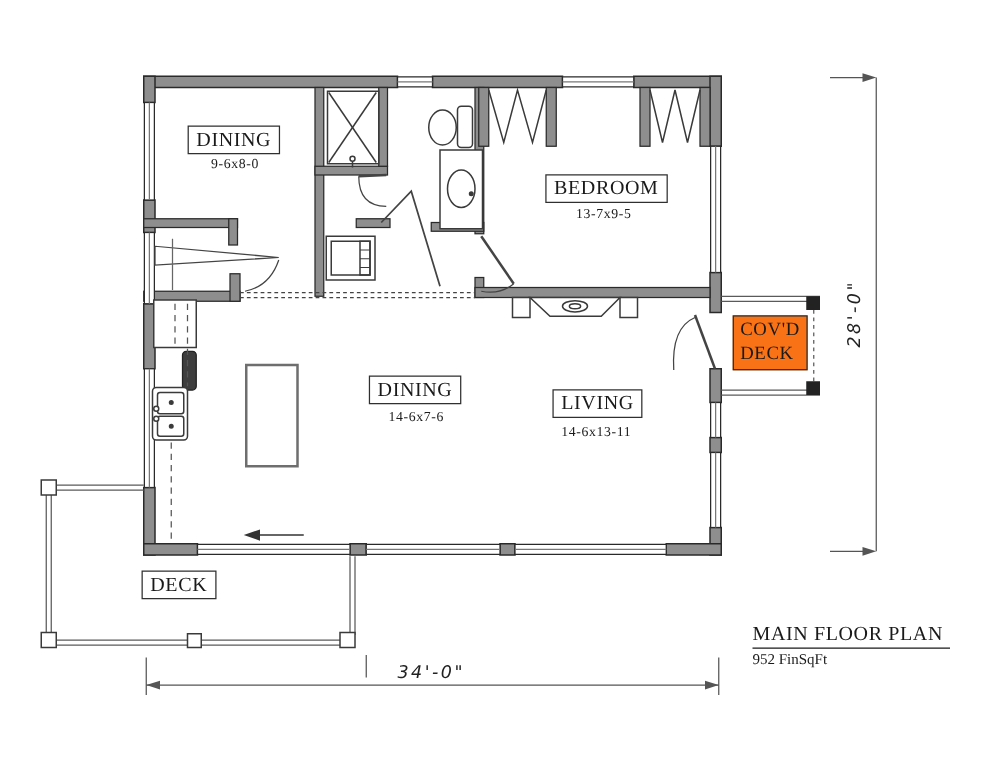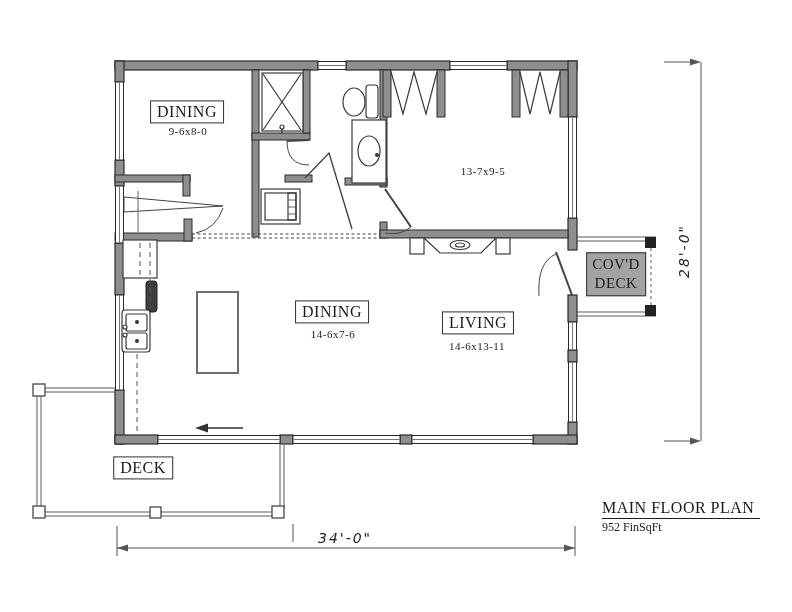--- a/index.html
+++ b/index.html
@@ -3,22 +3,22 @@
 <meta charset="utf-8">
 <style>
   html,body{margin:0;padding:0;background:#fff;}
   #canvas{position:relative;width:792px;height:612px;background:#fff;overflow:hidden;
           font-family:"Liberation Serif", serif;color:#1a1a1a;}
   #plan-svg{position:absolute;left:0;top:0;}
   .lbl{position:absolute;transform:translate(-50%,-50%);white-space:nowrap;
        font-family:"Liberation Serif", serif;color:#1a1a1a;}
   .boxed{border:1.5px solid #2f2f2f;background:#fff;padding:1px 6px;
          font-size:16px;letter-spacing:0.5px;line-height:1.2;text-align:center;}
-  .boxed2{border:1.5px solid #2f2f2f;background:#a3a3a3;padding:2px 5px;
-          font-size:15px;letter-spacing:0.5px;line-height:1.25;text-align:center;}
+  .boxed2{border:1.5px solid #2f2f2f;background:#f97316;padding:2px 5px;
+          font-size:15px;letter-spacing:0.5px;line-height:1.25;text-align:left;}
   .size{font-size:11px;letter-spacing:0.5px;}
   .dimtext{position:absolute;transform:translate(-50%,-50%);
            font-family:"DejaVu Sans", sans-serif;font-style:italic;
            font-size:14px;letter-spacing:2px;color:#222;white-space:nowrap;}
   .dimtext.vert{transform:translate(-50%,-50%) rotate(-90deg);}
   .titleblock{position:absolute;left:602px;top:499px;width:158px;}
   .plan-title{font-size:16px;letter-spacing:0.5px;border-bottom:1.6px solid #1a1a1a;
               padding-bottom:1px;white-space:nowrap;}
   .plan-area{font-size:12px;margin-top:1px;white-space:nowrap;}
 </style>
@@ -238,20 +238,21 @@
       <line x1="293" y1="524" x2="293" y2="542"></line>
       <line x1="117" y1="548" x2="575" y2="548"></line>
       <polygon points="117,548 128,544.5 128,551.5" stroke="none"></polygon>
       <polygon points="575,548 564,544.5 564,551.5" stroke="none"></polygon>
     </g>
   </svg>
 
   <div class="lbl boxed" style="left:187px;top:112px;">DINING</div>
   <div class="lbl size" style="left:188px;top:131px;">9-6x8-0</div>
 
+  <div class="lbl boxed" style="left:485px;top:151px;">BEDROOM</div>
   <div class="lbl size" style="left:483px;top:171px;">13-7x9-5</div>
 
   <div class="lbl boxed" style="left:332px;top:312px;">DINING</div>
   <div class="lbl size" style="left:333px;top:334px;">14-6x7-6</div>
 
   <div class="lbl boxed" style="left:478px;top:323px;">LIVING</div>
   <div class="lbl size" style="left:477px;top:346px;text-align:center;">14-6x13-11</div>
 
   <div class="lbl boxed2" style="left:616px;top:274px;">
     <div>COV'D</div>

